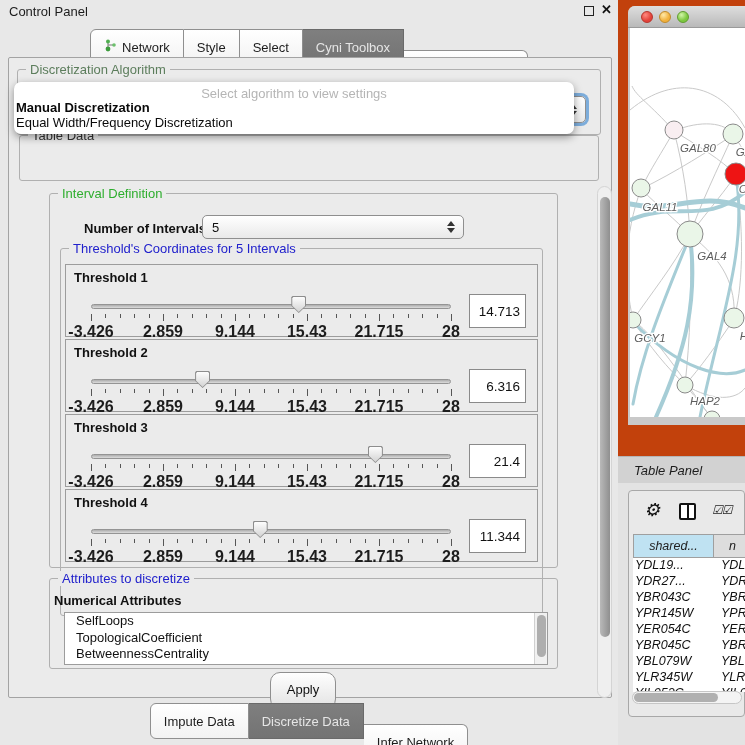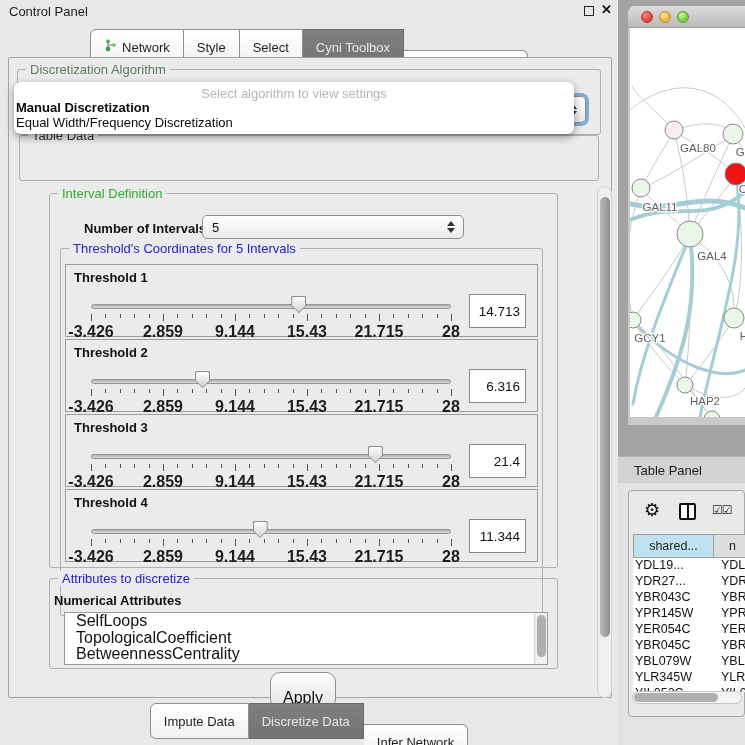--- a/index.html
+++ b/index.html
@@ -67,34 +67,34 @@
   .th-tick { position:absolute; top:49px; width:1px; background:#555; }
   .th-ticklabel { position:absolute; top:58px; width:64px; text-align:center;
                   font-size:16px; font-weight:bold; color:#1d1d1d; }
   .th-value { position:absolute; right:11px; top:29px; width:57px; height:34px; background:#fff;
               border:1px solid #8a8a8a; font-size:13.5px; color:#111; text-align:right;
               padding:9px 5px 0 0; }
 
   
   #attr-list { position:absolute; left:14px; top:33px; width:484px; height:53px; background:#ffffff;
                border:1px solid #9c9c9c; overflow:hidden; }
-  .attr-item { font-size:16px; color:#111; padding-left:11px; line-height:16.5px; white-space:nowrap; }
+  .attr-item { font-size:13px; color:#111; padding-left:11px; line-height:16.5px; white-space:nowrap; }
   #attr-scroll { position:absolute; right:0; top:0; width:13px; height:100%; background:#f1f1f1; border-left:1px solid #d0d0d0; }
   #attr-thumb { position:absolute; left:1.5px; top:2px; width:9px; height:42px; background:#aeaeae; border-radius:5px; }
 
   #apply-btn { left:261px; top:614px; width:66px; height:37px; background:linear-gradient(#fefefe,#e3e3e3);
-               border:1px solid #8f8f8f; border-radius:10px; font-size:16px; color:#111;
-               text-align:center; padding-top:16px; }
+               border:1px solid #8f8f8f; border-radius:10px; font-size:13px; color:#111;
+               text-align:center; padding-top:9px; }
 
   #cp-scrollbar { left:588px; top:128px; width:15px; height:512px; background:#efefef; border:1px solid #d4d4d4; border-radius:8px; }
   #cp-thumb { position:absolute; left:1.5px; top:10px; width:10px; height:440px;
               background:linear-gradient(90deg,#b9b9b9,#8f8f8f); border-radius:6px; }
 
   
-  #right-side { left:618px; top:0; width:127px; height:745px; background:#a3a3a3; }
+  #right-side { left:618px; top:0; width:127px; height:745px; background:#c2410c;font-style:italic; }
   #net-window { left:10px; top:6px; width:117px; height:419px; background:#c9c9c9;
                 border-radius:7px 0 0 0; overflow:hidden; }
   #net-titlebar { left:0; top:0; width:117px; height:22px; background:linear-gradient(#dedede,#b9b9b9);
                   border-bottom:1px solid #9a9a9a; }
   .traffic { position:absolute; top:5px; width:12px; height:12px; border-radius:50%; }
   #tl-red    { left:13px; background:radial-gradient(circle at 35% 30%, #ff8a80, #e3433a 60%); border:1px solid #b5352d; }
   #tl-yellow { left:31px; background:radial-gradient(circle at 35% 30%, #ffe9a8, #f2b13c 60%); border:1px solid #c08a2a; }
   #tl-green  { left:49px; background:radial-gradient(circle at 35% 30%, #d2f5a8, #7cc83f 60%); border:1px solid #5f9c2f; }
   #net-canvas { left:2px; top:22px; width:115px; height:389px; background:#ffffff; }
 

